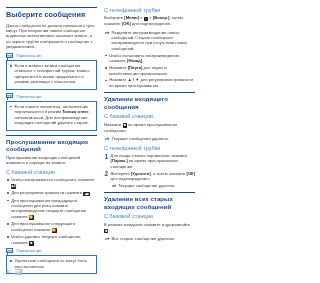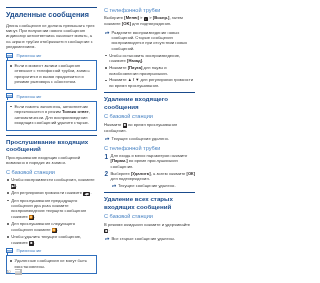--- a/index.html
+++ b/index.html
@@ -257,21 +257,21 @@
 </style>
 </head>
 <body>
 
 <div class="page">
   <div class="cols">
 
     <div class="col">
 
       <div class="toprule"></div>
-      <h1 class="title">Удаленные сообщения</h1>
+      <h1 class="title">Выберите сообщения</h1>
 
       <p class="body">Длина сообщения не должна превышать трех минут. При получении нового сообщения индикатор автоответчика начинает мигать, а на экране трубки отображается сообщение с уведомлением.</p>
 
       <div class="note">
         <div class="note-hd">
           <span class="note-ico">
             <span class="flag"></span>
               <span class="stem"></span>
           </span>
           <span class="note-label">Примечание</span>

